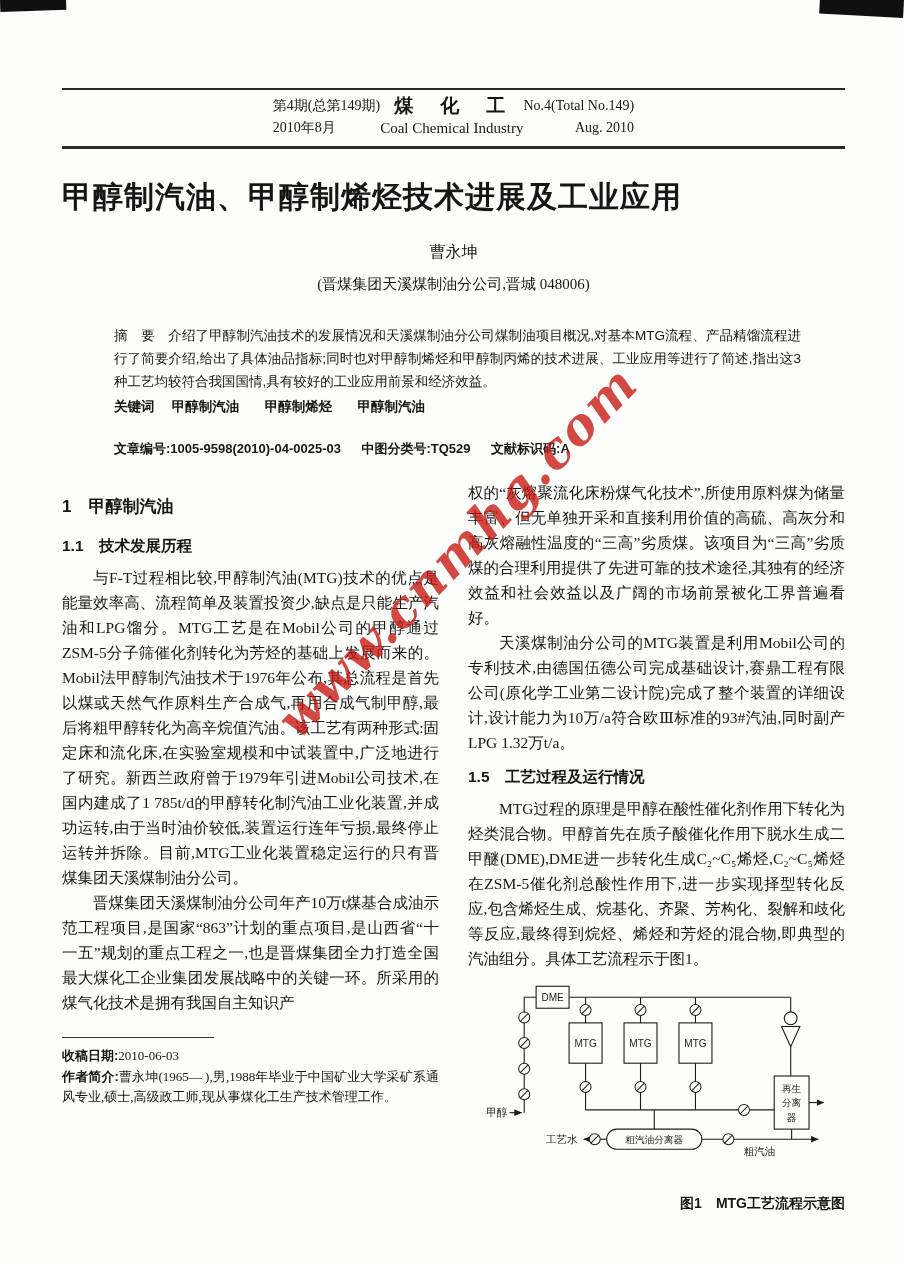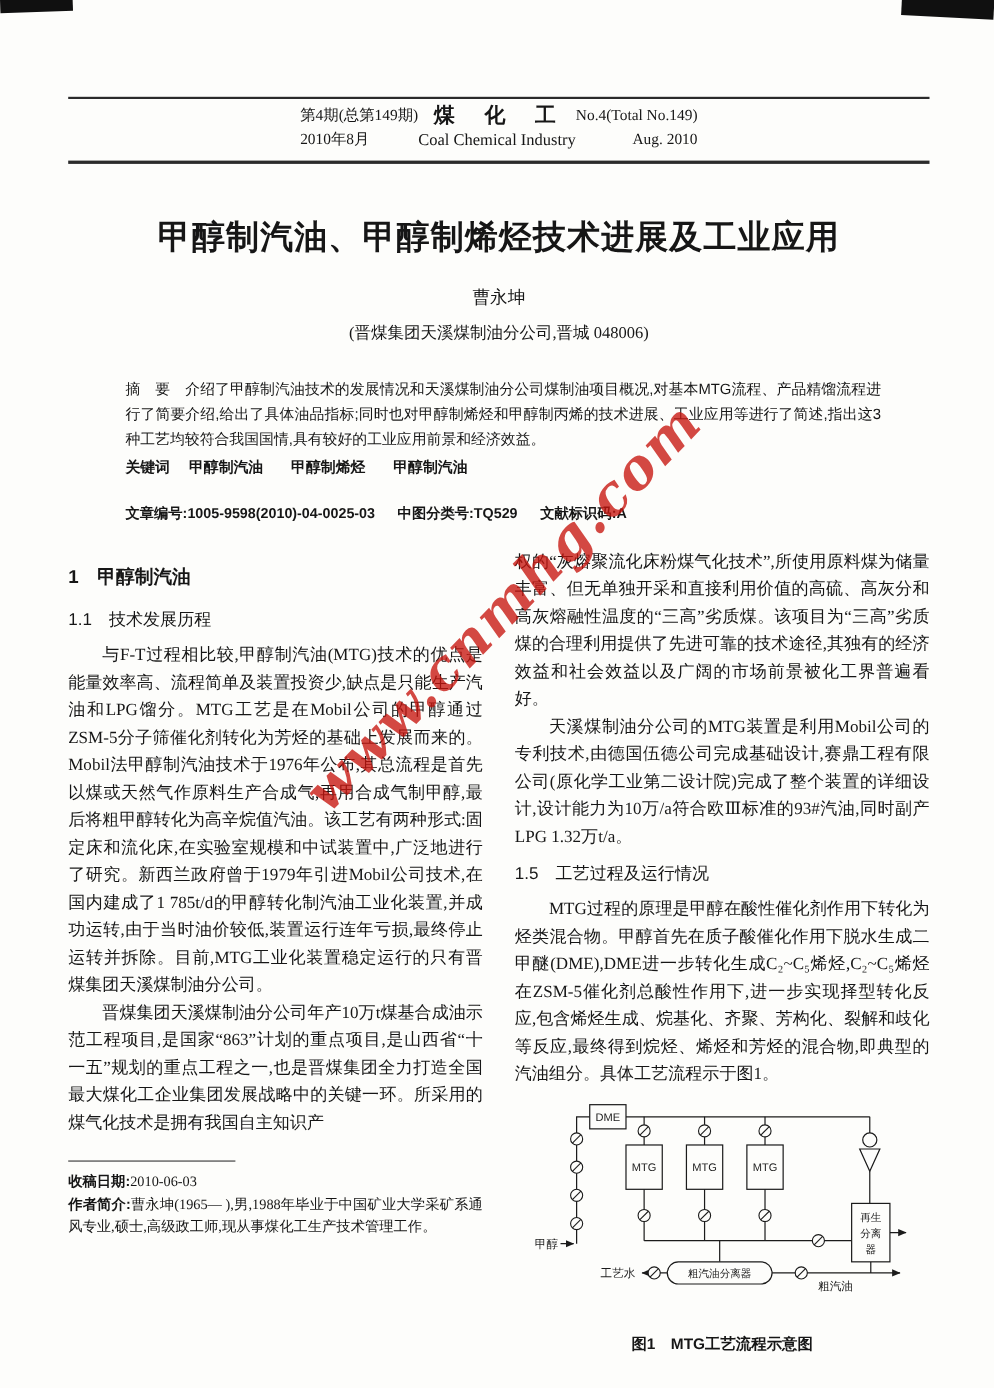--- a/index.html
+++ b/index.html
@@ -16,21 +16,21 @@
   
   .jheader{margin-top:88px;border-top:2px solid #2b2b2b;border-bottom:3px solid #2b2b2b;
            display:flex;justify-content:center;align-items:center;padding:5px 2px 7px;}
   .jh-col{font-size:14px;line-height:22px;}
   .jh-center{text-align:center;}
   .jh-right{text-align:right;}
   .jh-journal-cn{font-size:19px;font-weight:700;letter-spacing:4px;}
   .jh-journal-en{font-size:15px;}
 
   
-  .art-title{margin-top:46px;text-align:center;font-size:30px;font-weight:700;letter-spacing:1px;
+  .art-title{margin-top:28px;text-align:left;font-size:30px;font-weight:700;letter-spacing:1px;
              font-family:"Liberation Sans","DejaVu Sans",sans-serif;}
   .art-author{margin-top:24px;text-align:center;font-size:16px;}
   .art-affil{margin-top:12px;text-align:center;font-size:15px;}
 
   
   .abs-block{margin:30px 44px 0 52px;font-family:"Liberation Sans","DejaVu Sans",sans-serif;
              font-weight:400;font-size:13.5px;line-height:23px;text-align:justify;}
   .abs-label{margin-right:1em;}
   .kw-line{margin:2px 44px 0 52px;font-family:"Liberation Sans","DejaVu Sans",sans-serif;
            font-weight:700;font-size:13.5px;line-height:23px;}
@@ -46,34 +46,34 @@
              letter-spacing:2px;color:rgba(198,20,14,0.78);z-index:6;pointer-events:none;
              font-family:"DejaVu Serif","Liberation Serif",serif;}
 
   
   .cols{display:flex;justify-content:space-between;margin-top:22px;}
   .col{width:377px;font-size:15.5px;line-height:25px;text-align:justify;}
   .col p{margin:0;text-indent:2em;}
   .col p.no-indent{text-indent:0;}
   .sec-h1{font-family:"Liberation Sans","DejaVu Sans",sans-serif;font-weight:700;
           font-size:17px;margin:14px 0 14px;}
-  .sec-h2{font-family:"Liberation Sans","DejaVu Sans",sans-serif;font-weight:400;
+  .sec-h2{font-family:"Liberation Sans","DejaVu Sans",sans-serif;font-weight:700;
           font-size:15.5px;margin:9px 0 7px;}
 
   
   .fn{margin-top:22px;font-size:13px;line-height:20.5px;text-align:justify;}
   .fn-rule{width:152px;border-top:1.5px solid #333;margin-bottom:8px;}
   .fn p{margin:0;text-indent:0;}
   .fn-label{font-weight:700;font-family:"Liberation Sans","DejaVu Sans",sans-serif;}
 
   
   .figure{margin-top:6px;}
   .fig-svg{display:block;margin:0 auto;}
   .fig-svg text{font-family:"Liberation Sans","DejaVu Sans",sans-serif;fill:#1b1b1b;}
-  .fig-cap{margin-top:5px;text-align:center;font-weight:700;font-size:14px;
+  .fig-cap{margin-top:5px;text-align:right;font-weight:700;font-size:14px;
            font-family:"Liberation Sans","DejaVu Sans",sans-serif;}
   .dbox{fill:#fdfdfb;stroke:#1b1b1b;stroke-width:1.2;}
 </style>
 </head>
 <body>
 
 <div class="page">
   <div class="scan-corner scan-left"></div>
   <div class="scan-corner scan-right"></div>
 

